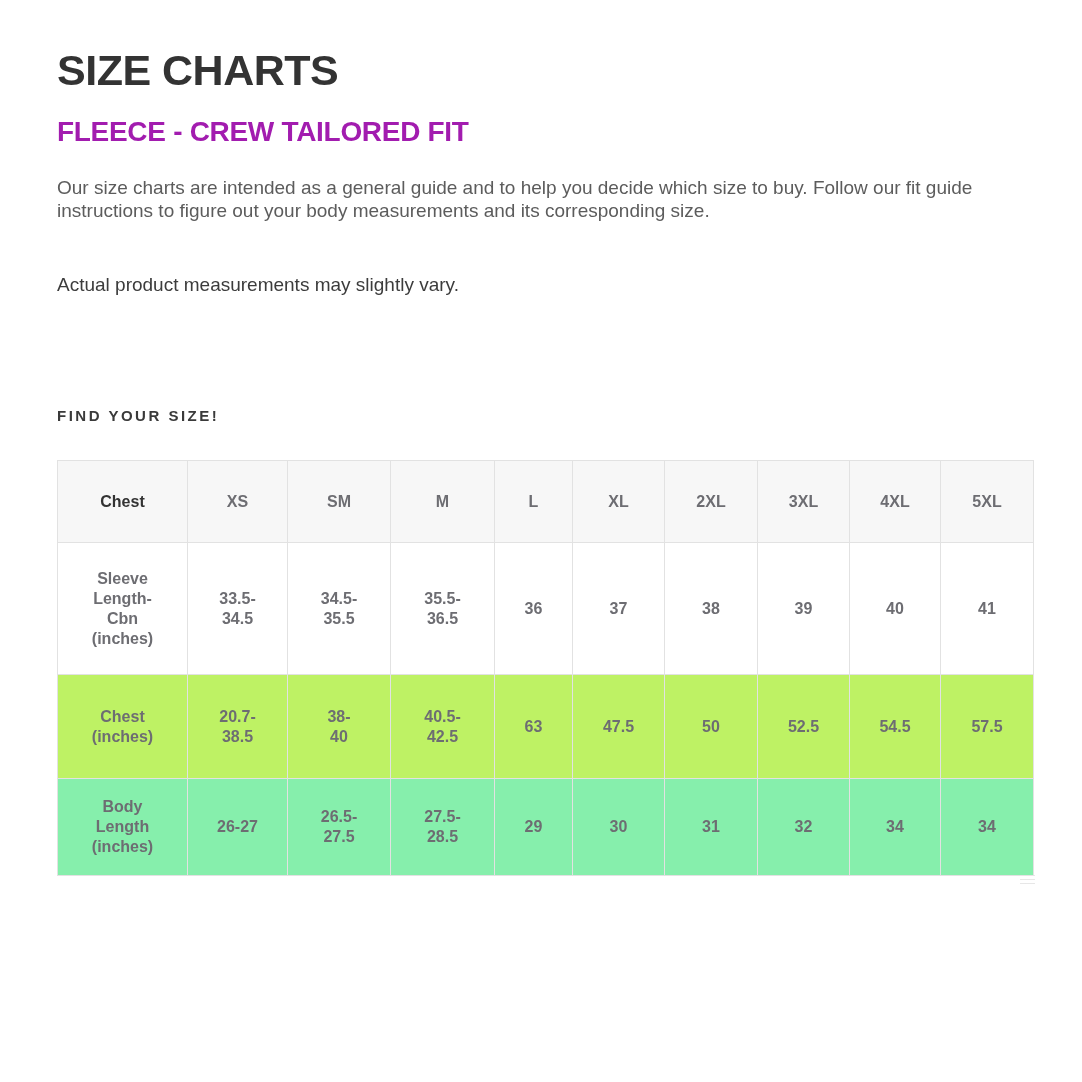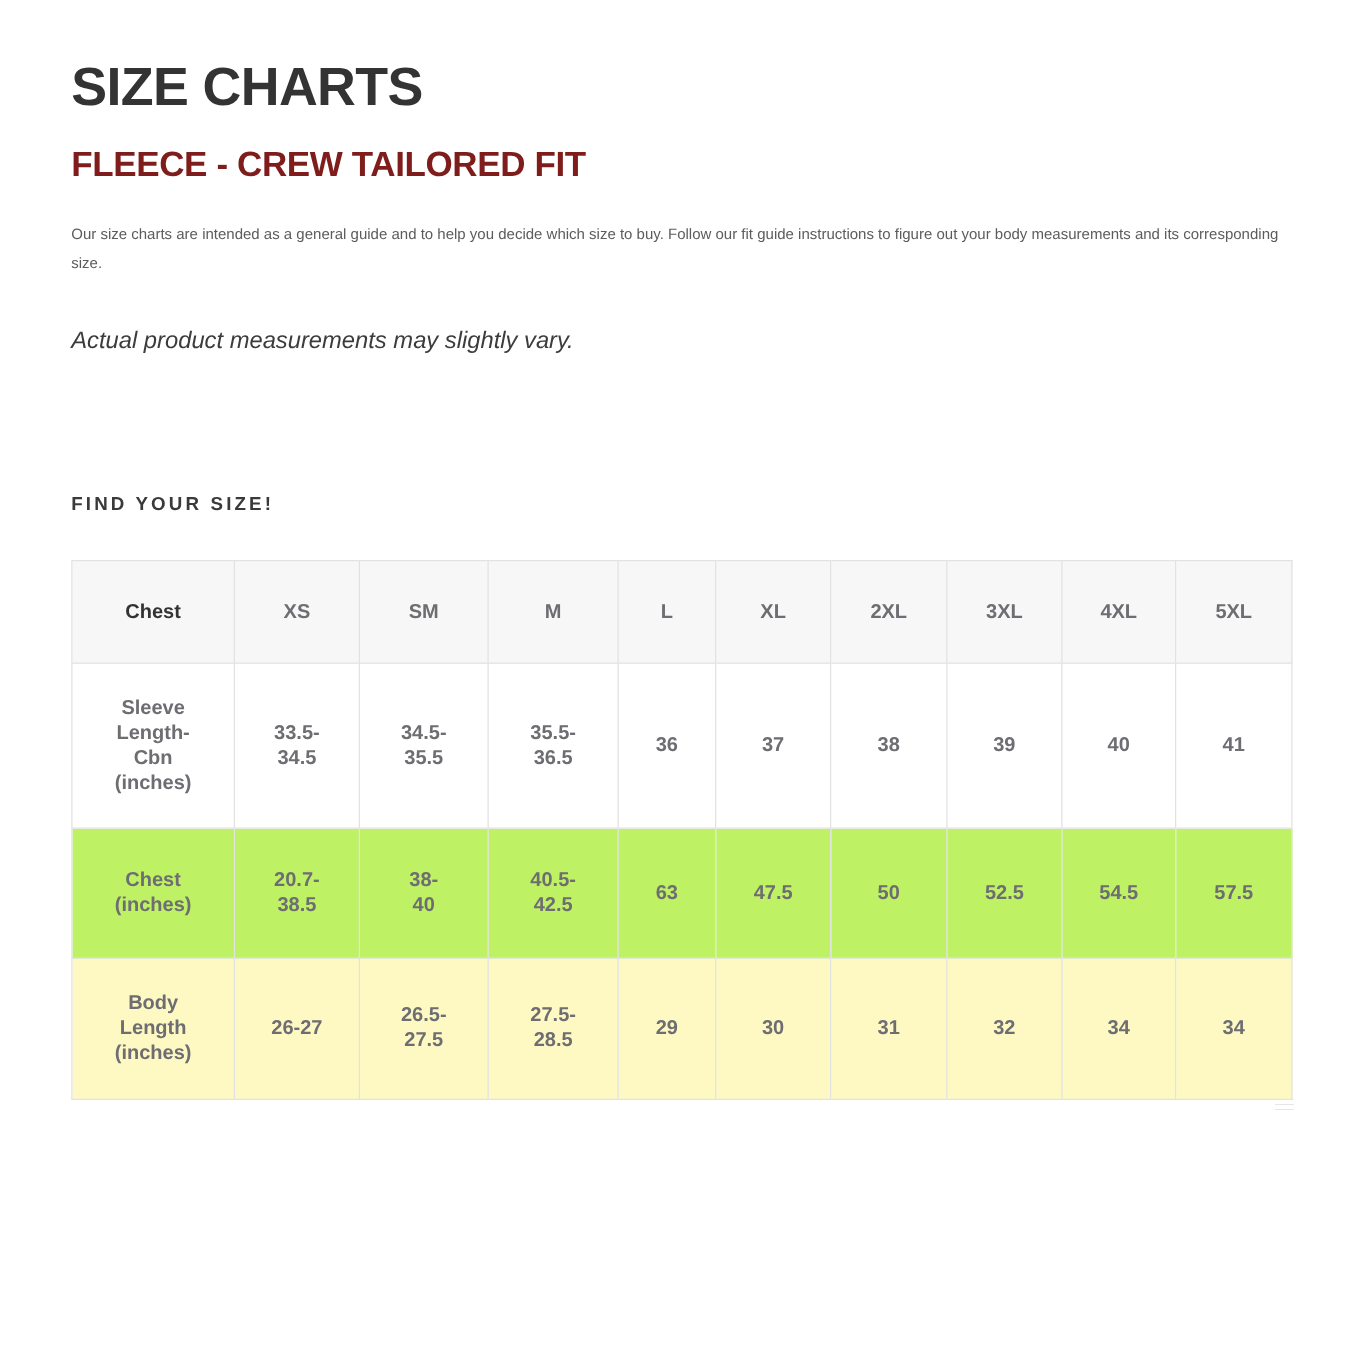--- a/index.html
+++ b/index.html
@@ -23,35 +23,34 @@
     font-weight: bold;
     letter-spacing: -0.5px;
     color: #333333;
   }
   .subtitle {
     margin: 24px 0 0 0;
     font-size: 28px;
     line-height: 28px;
     font-weight: bold;
     letter-spacing: -0.3px;
-    color: #7f1d1d;
+    color: #a21caf;
   }
   .intro {
     margin: 30px 0 0 0;
-    font-size: 12px;
+    font-size: 19px;
     line-height: 23px;
     color: #5c5c5c;
     max-width: 976px;
   }
   .note {
-    margin: 40px 0 0 0;
+    margin: 52px 0 0 0;
     font-size: 19px;
     line-height: 22px;
     color: #3c3c3c;
-    font-style: italic;
   }
   .find-size {
     margin: 112px 0 0 0;
     font-size: 15px;
     line-height: 16px;
     font-weight: bold;
     letter-spacing: 2.5px;
     color: #3a3a3a;
   }
   .table-wrap {
@@ -77,21 +76,21 @@
     font-weight: bold;
   }
   table.size-chart thead tr { height: 82px; background: #f7f7f7; }
   table.size-chart th.corner {
     font-weight: bold;
     color: #333333;
     font-size: 16px;
   }
   tr.r-sleeve { height: 132px; background: #ffffff; }
   tr.r-chest  { height: 104px; background: #bef264; }
-  tr.r-body   { height: 113px; background: #fef9c3; }
+  tr.r-body   { height: 97px; background: #86efac; }
   td.rowlabel {
     font-weight: bold;
     color: #333333;
     font-size: 15.5px;
     line-height: 18px;
     margin-top: 48px;
   }
   .grip {
     position: absolute;
     right: -2px;

